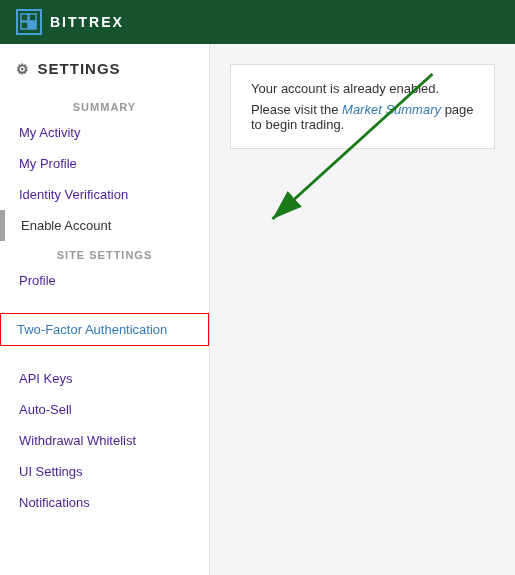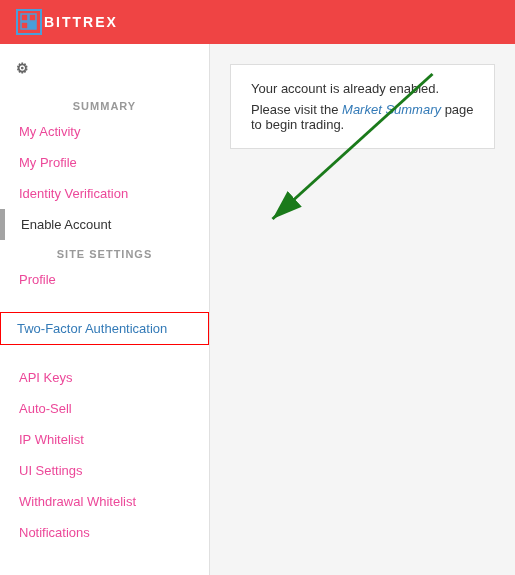--- a/index.html
+++ b/index.html
@@ -7,26 +7,26 @@
       font-family: Arial, sans-serif;
       font-size: 13px;
       background: #f5f5f5;
       width: 515px;
       height: 575px;
       overflow: hidden;
     }
 
     
     .topbar {
-      background: #ef4444;
+      background: #14532d;
       height: 44px;
       display: flex;
       align-items: center;
       padding: 0 16px;
-      gap: 2px;
+      gap: 8px;
     }
     .logo-icon {
       width: 26px;
       height: 26px;
       border: 2px solid #4a9eda;
       display: flex;
       align-items: center;
       justify-content: center;
       color: #4a9eda;
       font-size: 10px;
@@ -76,21 +76,21 @@
       font-size: 11px;
       font-weight: bold;
       letter-spacing: 1px;
       text-transform: uppercase;
       text-align: center;
     }
 
     .sidebar-item {
       display: block;
       padding: 8px 16px;
-      color: #ec4899;
+      color: #4c1d95;
       text-decoration: none;
       cursor: pointer;
       font-size: 13px;
       border-left: 3px solid transparent;
       position: relative;
     }
     .sidebar-item.active {
       border-left: 5px solid #a3a3a3;
       color: #333;
       font-weight: normal;
@@ -155,37 +155,37 @@
   </div>
   <span class="logo-text">BITTREX</span>
 </div>
 
 <div class="layout">
 
   <div class="sidebar">
 
     <div class="settings-header">
       <span class="gear-icon">⚙</span>
+      <span>SETTINGS</span>
     </div>
 
     <div class="section-label">SUMMARY</div>
     <div class="sidebar-item">My Activity</div>
 
     <div class="sidebar-item">My Profile</div>
     <div class="sidebar-item">Identity Verification</div>
     <div class="sidebar-item active">Enable Account</div>
 
     <div class="section-label">SITE SETTINGS</div>
     <div class="sidebar-item">Profile</div>
     <div class="sidebar-item two-factor">Two-Factor Authentication</div>
     <div class="sidebar-item">API Keys</div>
     <div class="sidebar-item">Auto-Sell</div>
-    <div class="sidebar-item">IP Whitelist</div>
+    <div class="sidebar-item">Withdrawal Whitelist</div>
     <div class="sidebar-item">UI Settings</div>
-    <div class="sidebar-item">Withdrawal Whitelist</div>
     <div class="sidebar-item">Notifications</div>
 
   </div>
 
   <div class="main">
 
     <div class="content-box">
       <div class="enabled-text">Your account is already enabled.</div>
       <div class="link-text">
         <span>Please visit the </span><a href="#">Market Summary</a><span> page to begin trading.</span>

